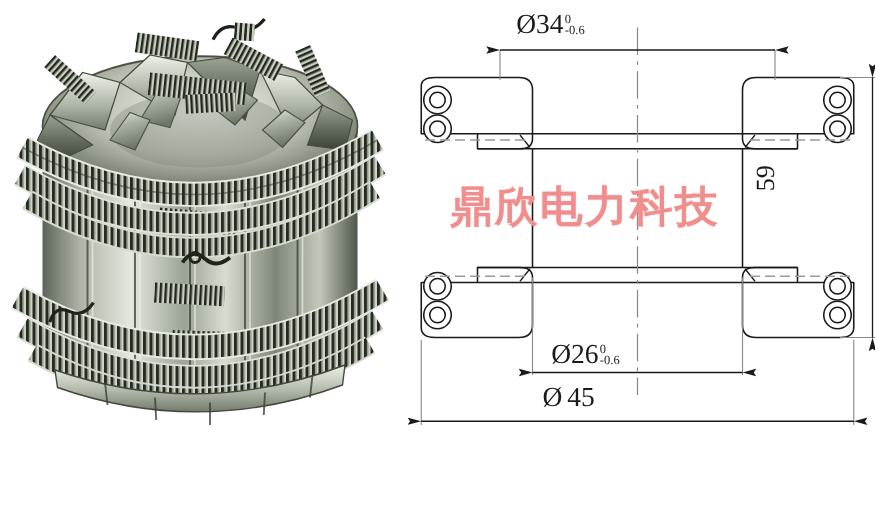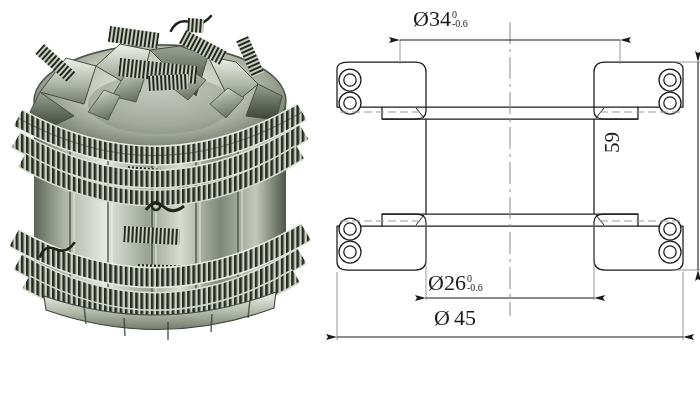--- a/index.html
+++ b/index.html
@@ -21,21 +21,21 @@
   
   .dim{position:absolute;color:#1a1a1a;white-space:nowrap;line-height:1;}
   .dim .sym{font-size:22px;letter-spacing:0px;}
   .dim .val{font-size:22px;}
   .tol{display:inline-block;vertical-align:-1px;font-size:10px;line-height:1.02;
        text-align:left;margin-left:1px;}
   .tol b{display:block;font-weight:normal;}
   .tol .lo{margin-top:-1px;}
 
   #dim-d34{left:413px;top:8px;}
-  #dim-d26{left:428px;top:272px;}
+  #dim-d26{left:441px;top:272px;}
   #dim-d74{left:434px;top:307px;}
   #dim-59{position:absolute;left:600px;top:153px;font-size:21px;color:#1a1a1a;
            transform:rotate(-90deg);transform-origin:left top;}
 
   
   #watermark{
     position:absolute;left:360px;top:143px;
     font-family:"DejaVu Serif", serif;
     font-size:34px;font-weight:700;color:#f08e8e;
     letter-spacing:2px;white-space:nowrap;pointer-events:none;
@@ -359,14 +359,15 @@
   <div class="dim" id="dim-d26">
     <span class="sym">Ø</span><span class="val">26</span><span class="tol"><b>0</b><b class="lo">-0.6</b></span>
   </div>
 
   <div class="dim" id="dim-d74">
     <span class="sym">Ø</span><span class="val" style="margin-left:4px">45</span>
   </div>
 
   <div id="dim-59">59</div>
 
+  <div id="watermark">鼎欣电力科技</div>
 
 </div>
 
 </body></html>

